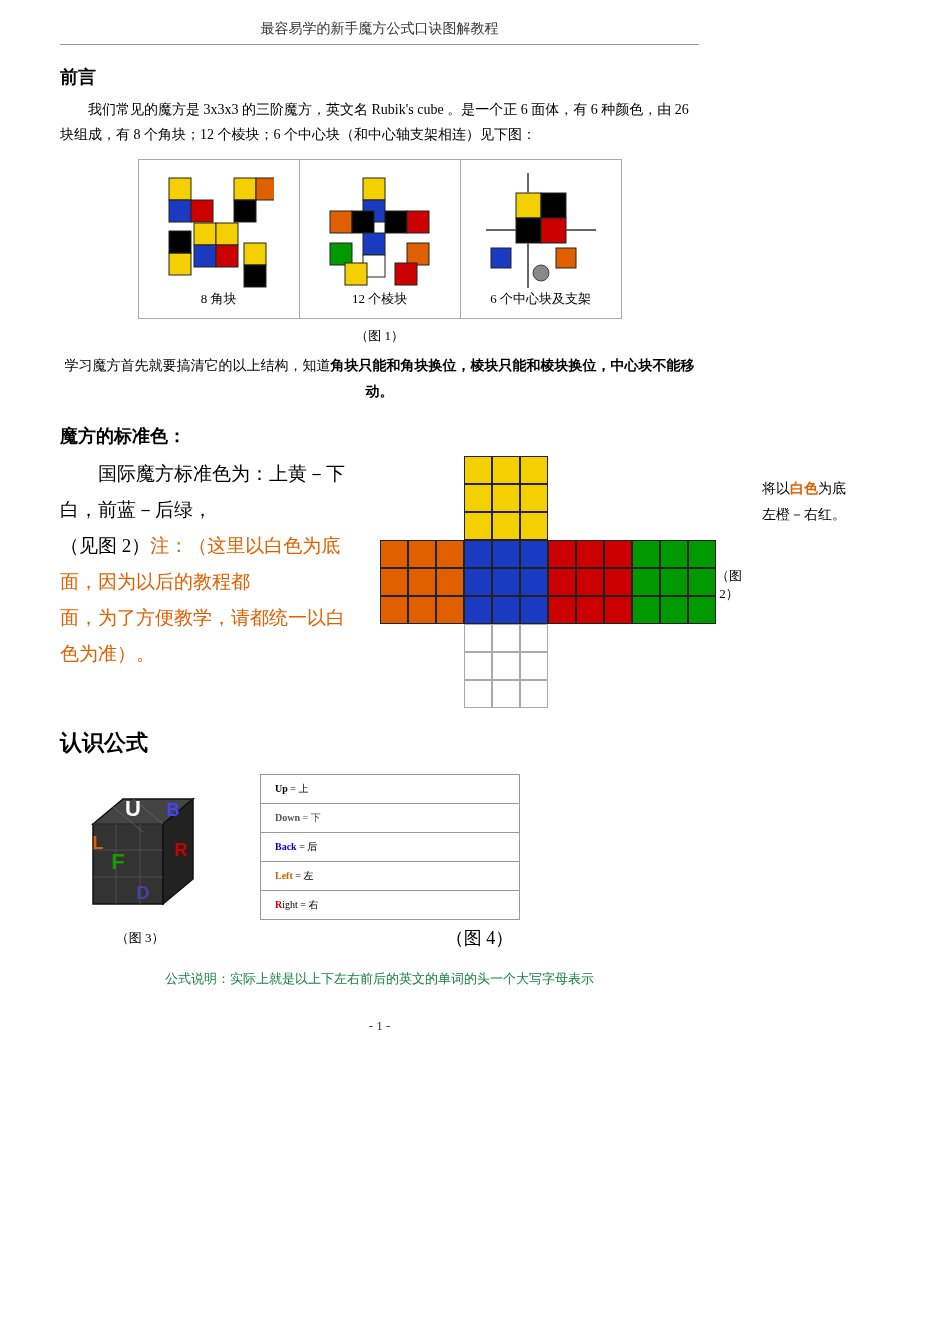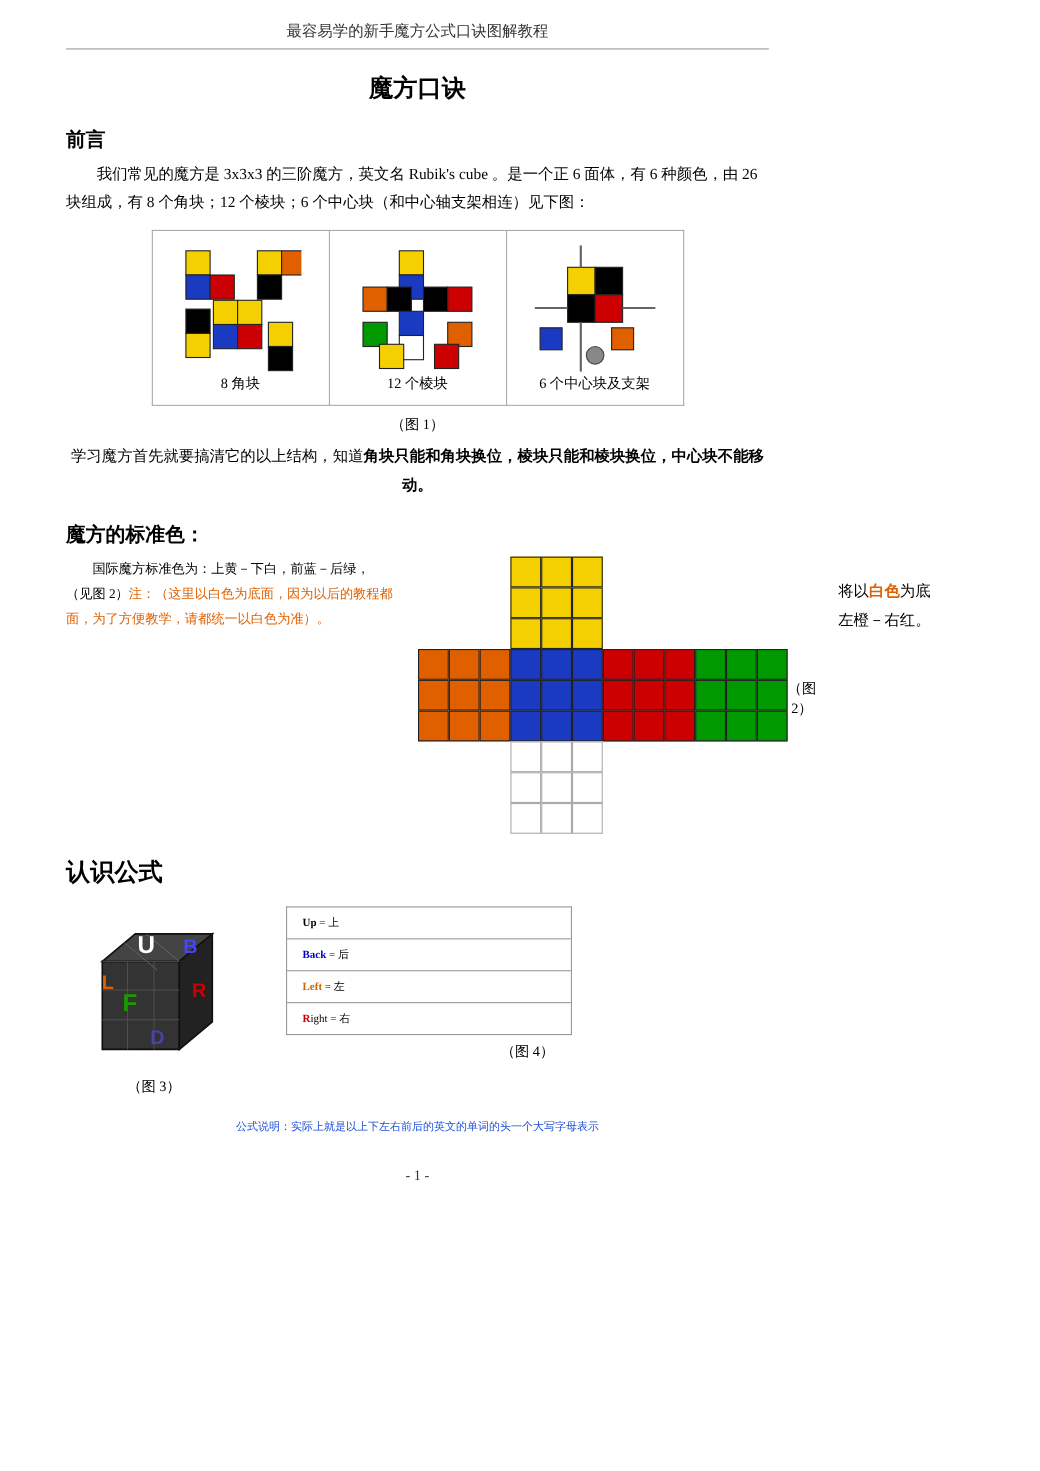--- a/index.html
+++ b/index.html
@@ -78,21 +78,21 @@
       font-weight: bold;
     }
     .color-section {
       display: flex;
       align-items: flex-start;
       margin-bottom: 10px;
       gap: 20px;
     }
     .color-text-block {
       flex: 0 0 300px;
-      font-size: 12px;
+      font-size: 19px;
       line-height: 1.9;
     }
     .color-text-orange {
       color: #e06000;
     }
     .white-bold {
       font-weight: bold;
       color: #e06000;
     }
     .color-text-right {
@@ -167,42 +167,41 @@
       background: #fff;
     }
     .f-up { color: #000; }
     .f-down { color: #555; }
     .f-front { color: #009900; }
     .f-back { color: #0000cc; }
     .f-left { color: #cc6600; }
     .f-right { color: #cc0000; }
     .f-bold { font-weight: bold; }
     .formula-explain {
-      font-size: 10px;
-      color: #1d4ed8;
+      font-size: 13px;
+      color: #15803d;
       text-align: center;
     }
 
     .page-footer {
       text-align: center;
       font-size: 13px;
       margin-top: 30px;
       color: #333;
     }
   </style>
 </head>
 <body>
 
 <div class="page">
 
   <div class="site-header">
     <span>最容易学的新手魔方公式口诀图解教程</span>
   </div>
 
-  <div class="page-title">魔方口诀</div>
 
   <div>
     <div class="section-heading">前言</div>
     <div class="intro-text">
       <span>我们常见的魔方是 3x3x3 的三阶魔方，英文名 Rubik's cube 。是一个正 6 面体，有 6 种颜色，由 26 块组成，有 8 个角块；12 个棱块；6 个中心块（和中心轴支架相连）见下图：</span>
     </div>
   </div>
 
   <table class="cube-images-table">
     <tbody>
@@ -481,40 +480,45 @@
         </svg>
         <div style="font-size:13px; text-align:center;">（图 3）</div>
       </div>
 
       <div class="formula-table-block">
         <table class="formula-table">
           <tbody>
               <tr>
             <td>
               <span class="f-up f-bold">Up</span><span class="f-up"> = 上</span>
+            </td>
+          </tr>
+          <tr>
+            <td>
+              <span class="f-down f-bold">Down</span><span class="f-down"> = 下</span>
             </td>
           </tr>
           <tr>
             <td>
               <span class="f-back f-bold">Back</span><span> = 后</span>
             </td>
           </tr>
           <tr>
             <td>
               <span class="f-left f-bold">Left</span><span> = 左</span>
             </td>
           </tr>
           <tr>
             <td>
               <span class="f-right f-bold">R</span><span>ight = 右</span>
             </td>
           </tr>
         </tbody>
           </table>
-        <div style="font-size:13px; text-align:center; margin-top:6px;">（图 4）</div>
+        <div style="font-size:18px; text-align:center; margin-top:6px;">（图 4）</div>
       </div>
     </div>
 
     <div style="display:flex; gap:0; margin-top: -10px;">
       <div style="flex:0 0 200px; text-align:center; font-size:13px;"></div>
       <div style="flex:0 0 200px; text-align:center; font-size:13px;"></div>
     </div>
 
     <div class="formula-explain" style="margin-top:10px;">公式说明：实际上就是以上下左右前后的英文的单词的头一个大写字母表示</div>
   </div>

